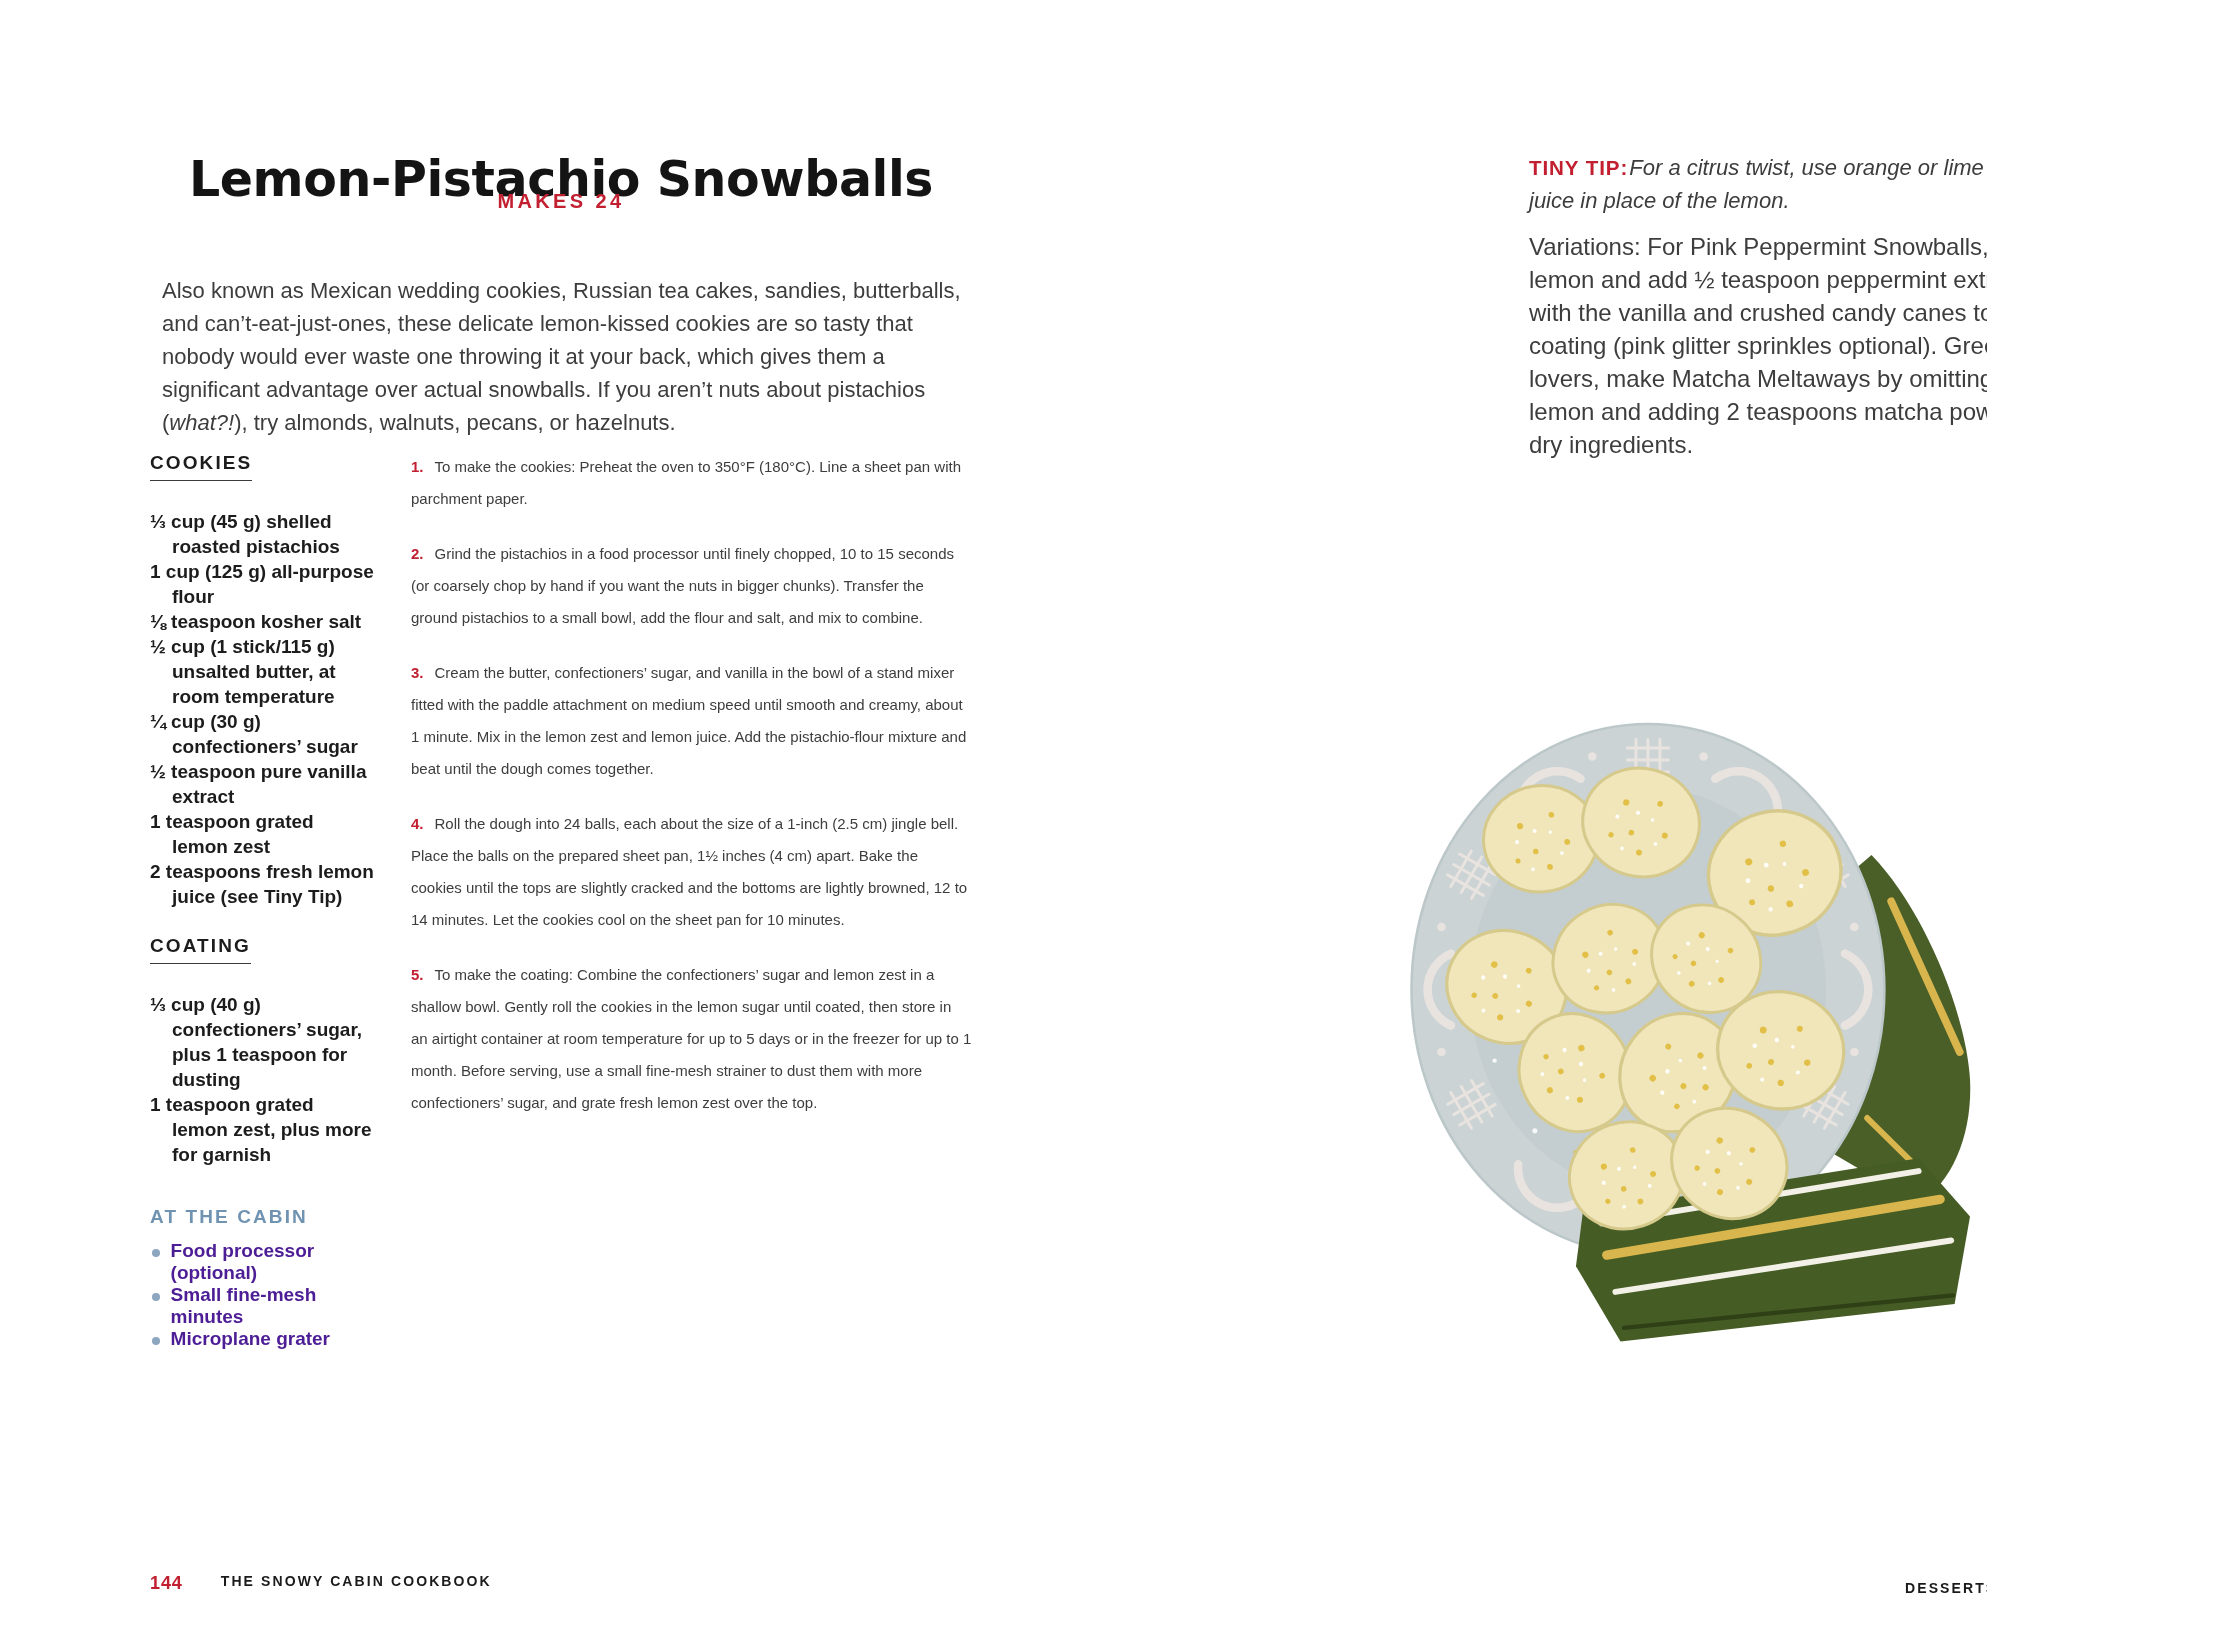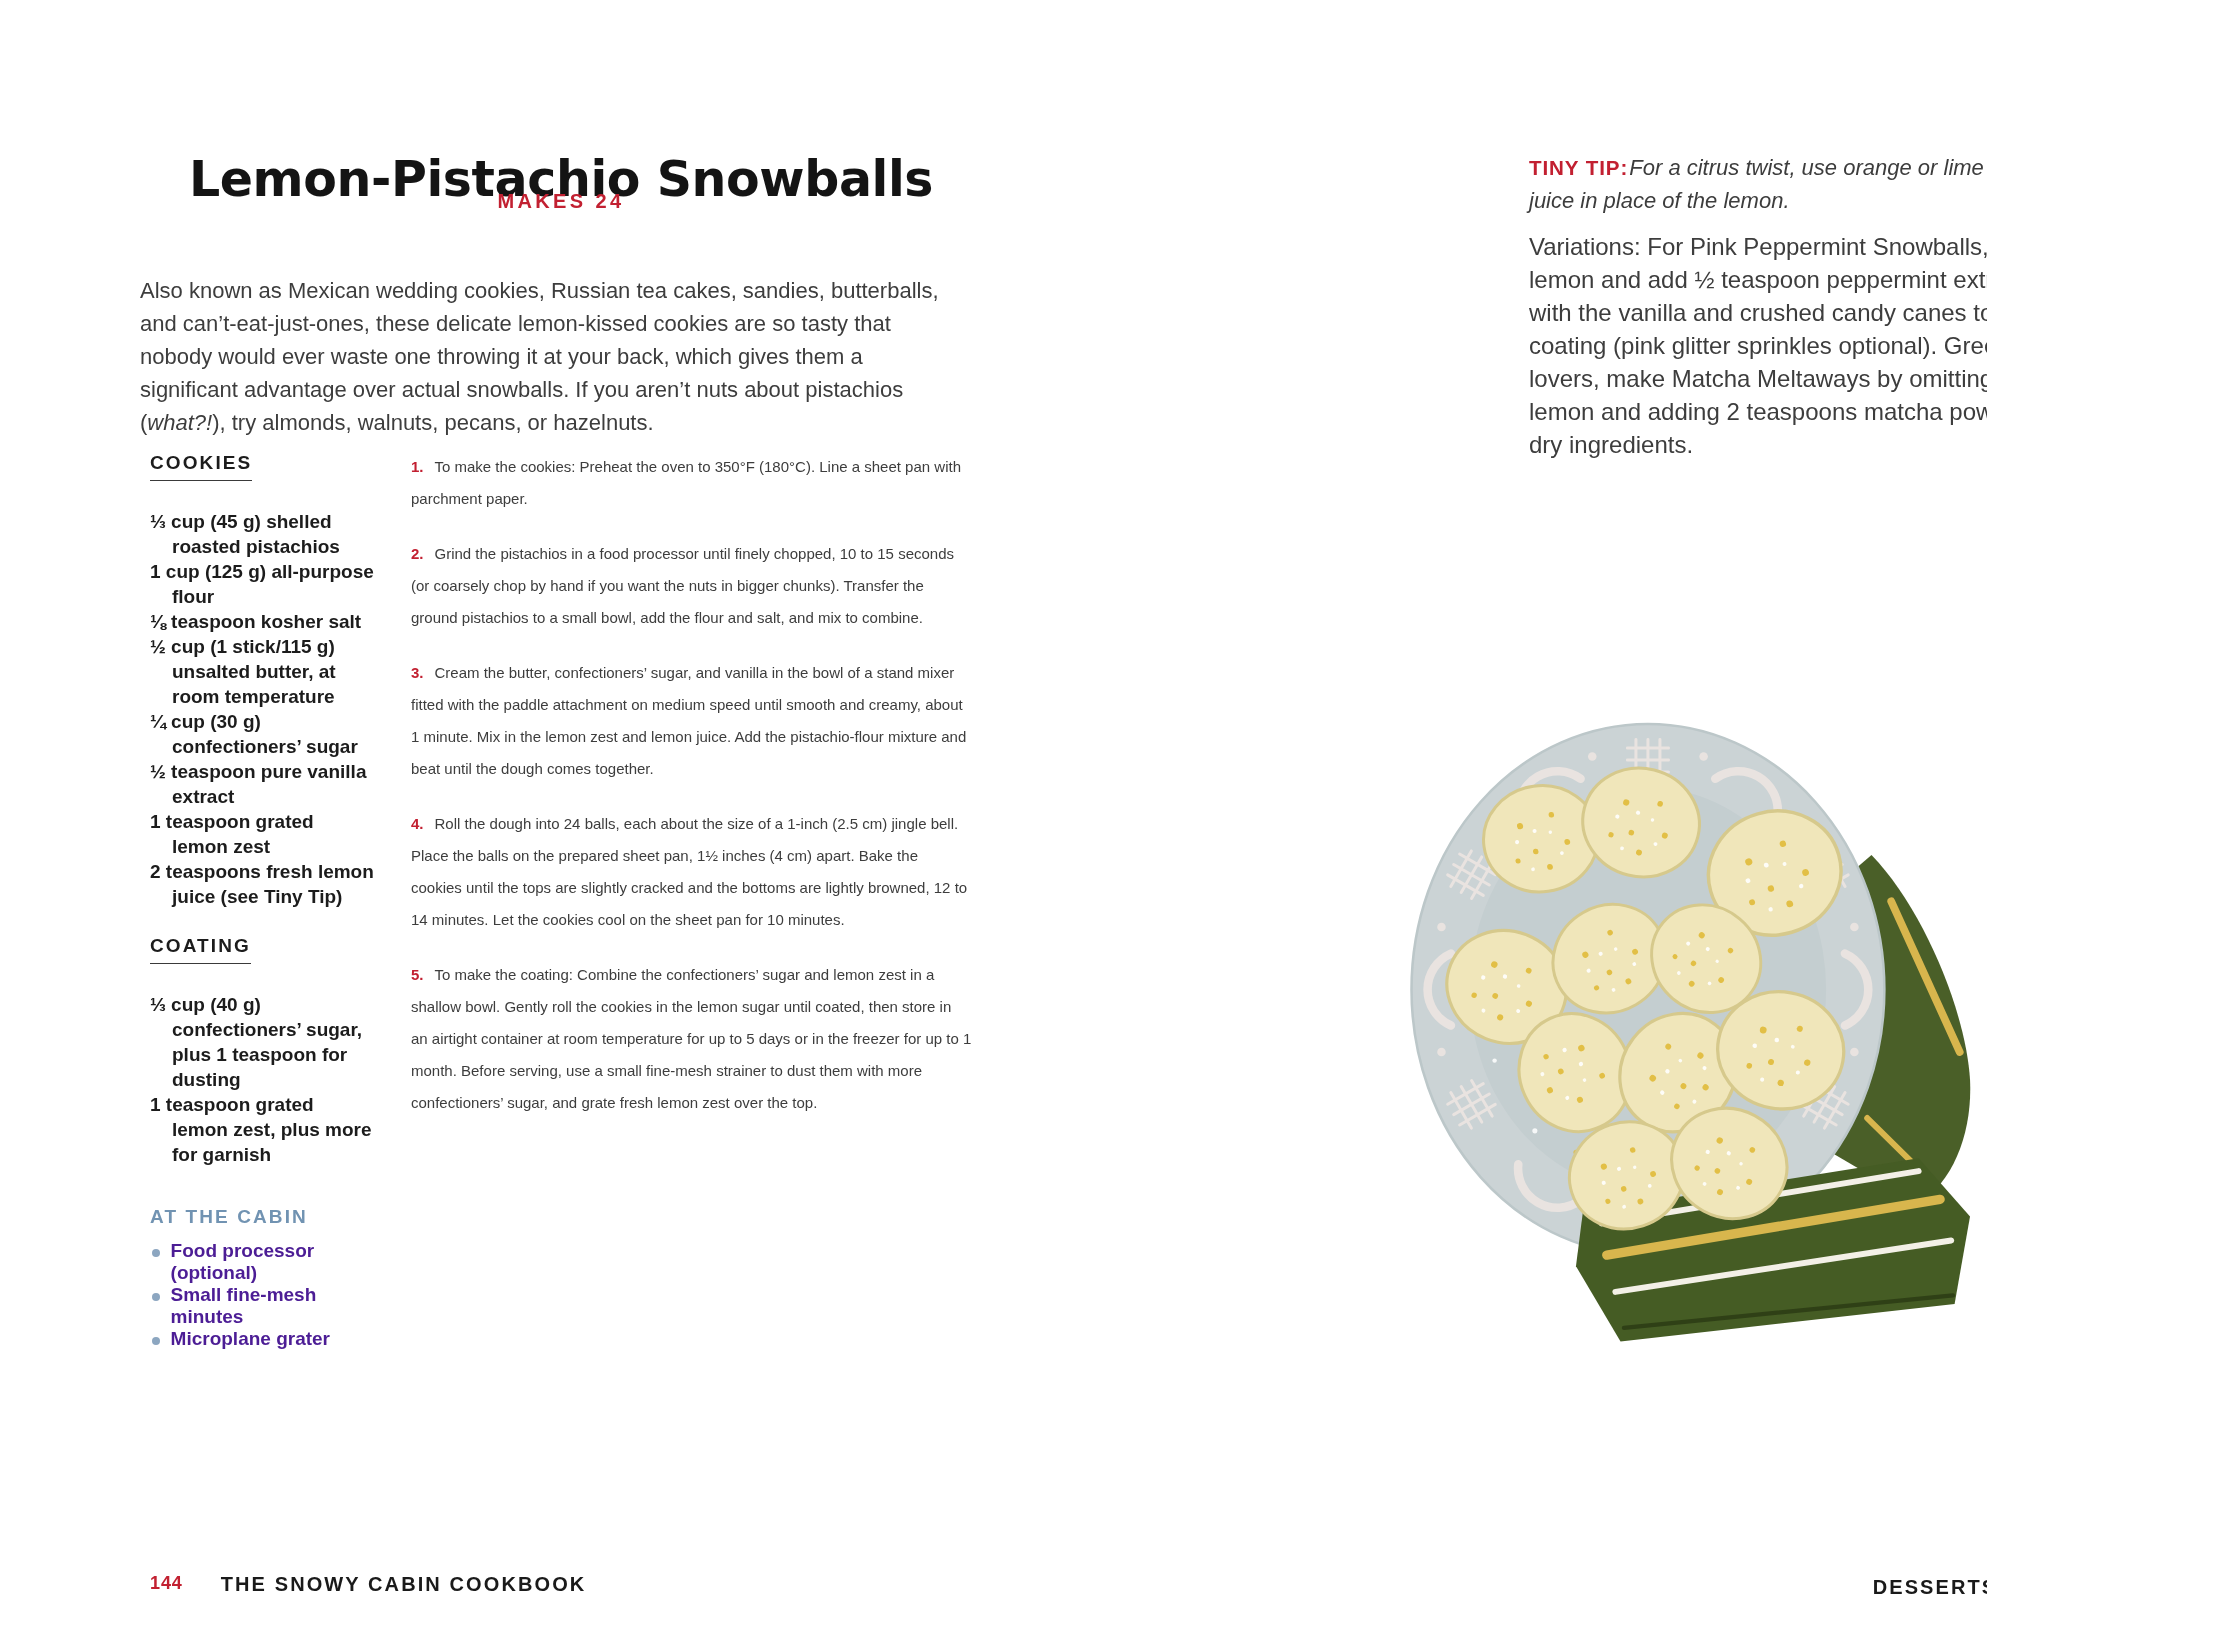--- a/index.html
+++ b/index.html
@@ -12,21 +12,21 @@
   .title{
     left:150px;top:118px;width:822px;text-align:center;
     font-family:"DejaVu Sans",sans-serif;font-weight:700;font-size:49px;
     letter-spacing:-0.4px;color:#141414;
   }
   .makes{
     left:150px;top:190px;width:822px;text-align:center;
     font-weight:700;font-size:20px;letter-spacing:3.4px;color:#c22031;
   }
   .intro{
-    left:140px;top:252px;width:814px;
+    left:162px;top:252px;width:814px;
     font-size:22px;line-height:33px;color:#3d3d3d;
   }
   .intro em{font-style:italic;}
   .ing-col{left:150px;top:452px;width:224px;}
   .ing-header{
     display:inline-block;font-weight:700;font-size:19px;letter-spacing:2.1px;color:#1c1c1c;
     border-bottom:1.7px solid #3a3a3a;padding-bottom:6px;margin:0 0 28px 0;
   }
   .ing{
     margin:0;font-weight:700;font-size:19px;line-height:25px;color:#1c1c1c;
@@ -48,21 +48,21 @@
   .stepnum{font-weight:700;color:#c22031;margin-right:11px;}
   
   .tip{left:1529px;top:129px;width:570px;font-size:22px;line-height:33px;color:#3d3d3d;}
   .tip-label{font-weight:700;font-style:normal;font-size:20.6px;letter-spacing:0.9px;color:#c22031;margin-right:1px;}
   .tip-text{font-style:italic;}
   .variations{left:1529px;top:206px;width:576px;font-size:24px;line-height:33px;color:#3d3d3d;}
   
   .footer-left{left:150px;top:1573px;display:flex;align-items:flex-start;gap:38px;}
   .footer-right{left:1851px;top:1568px;width:240px;display:flex;align-items:center;justify-content:flex-end;gap:11px;}
   .pagenum{font-weight:700;font-size:18px;color:#c22031;letter-spacing:0.9px;}
-  .running-title{font-weight:700;font-size:20px;letter-spacing:2.1px;color:#1a1a1a;}
+  .running-title{font-weight:700;font-size:14px;letter-spacing:2.1px;color:#1a1a1a;}
   .flake{width:39px;height:39px;}
   
   .illo{left:1319px;top:651px;}
 </style>
 </head>
 <body>
 
 <div id="spread">
 
   <h1 class="abs title">Lemon-Pistachio Snowballs</h1>

